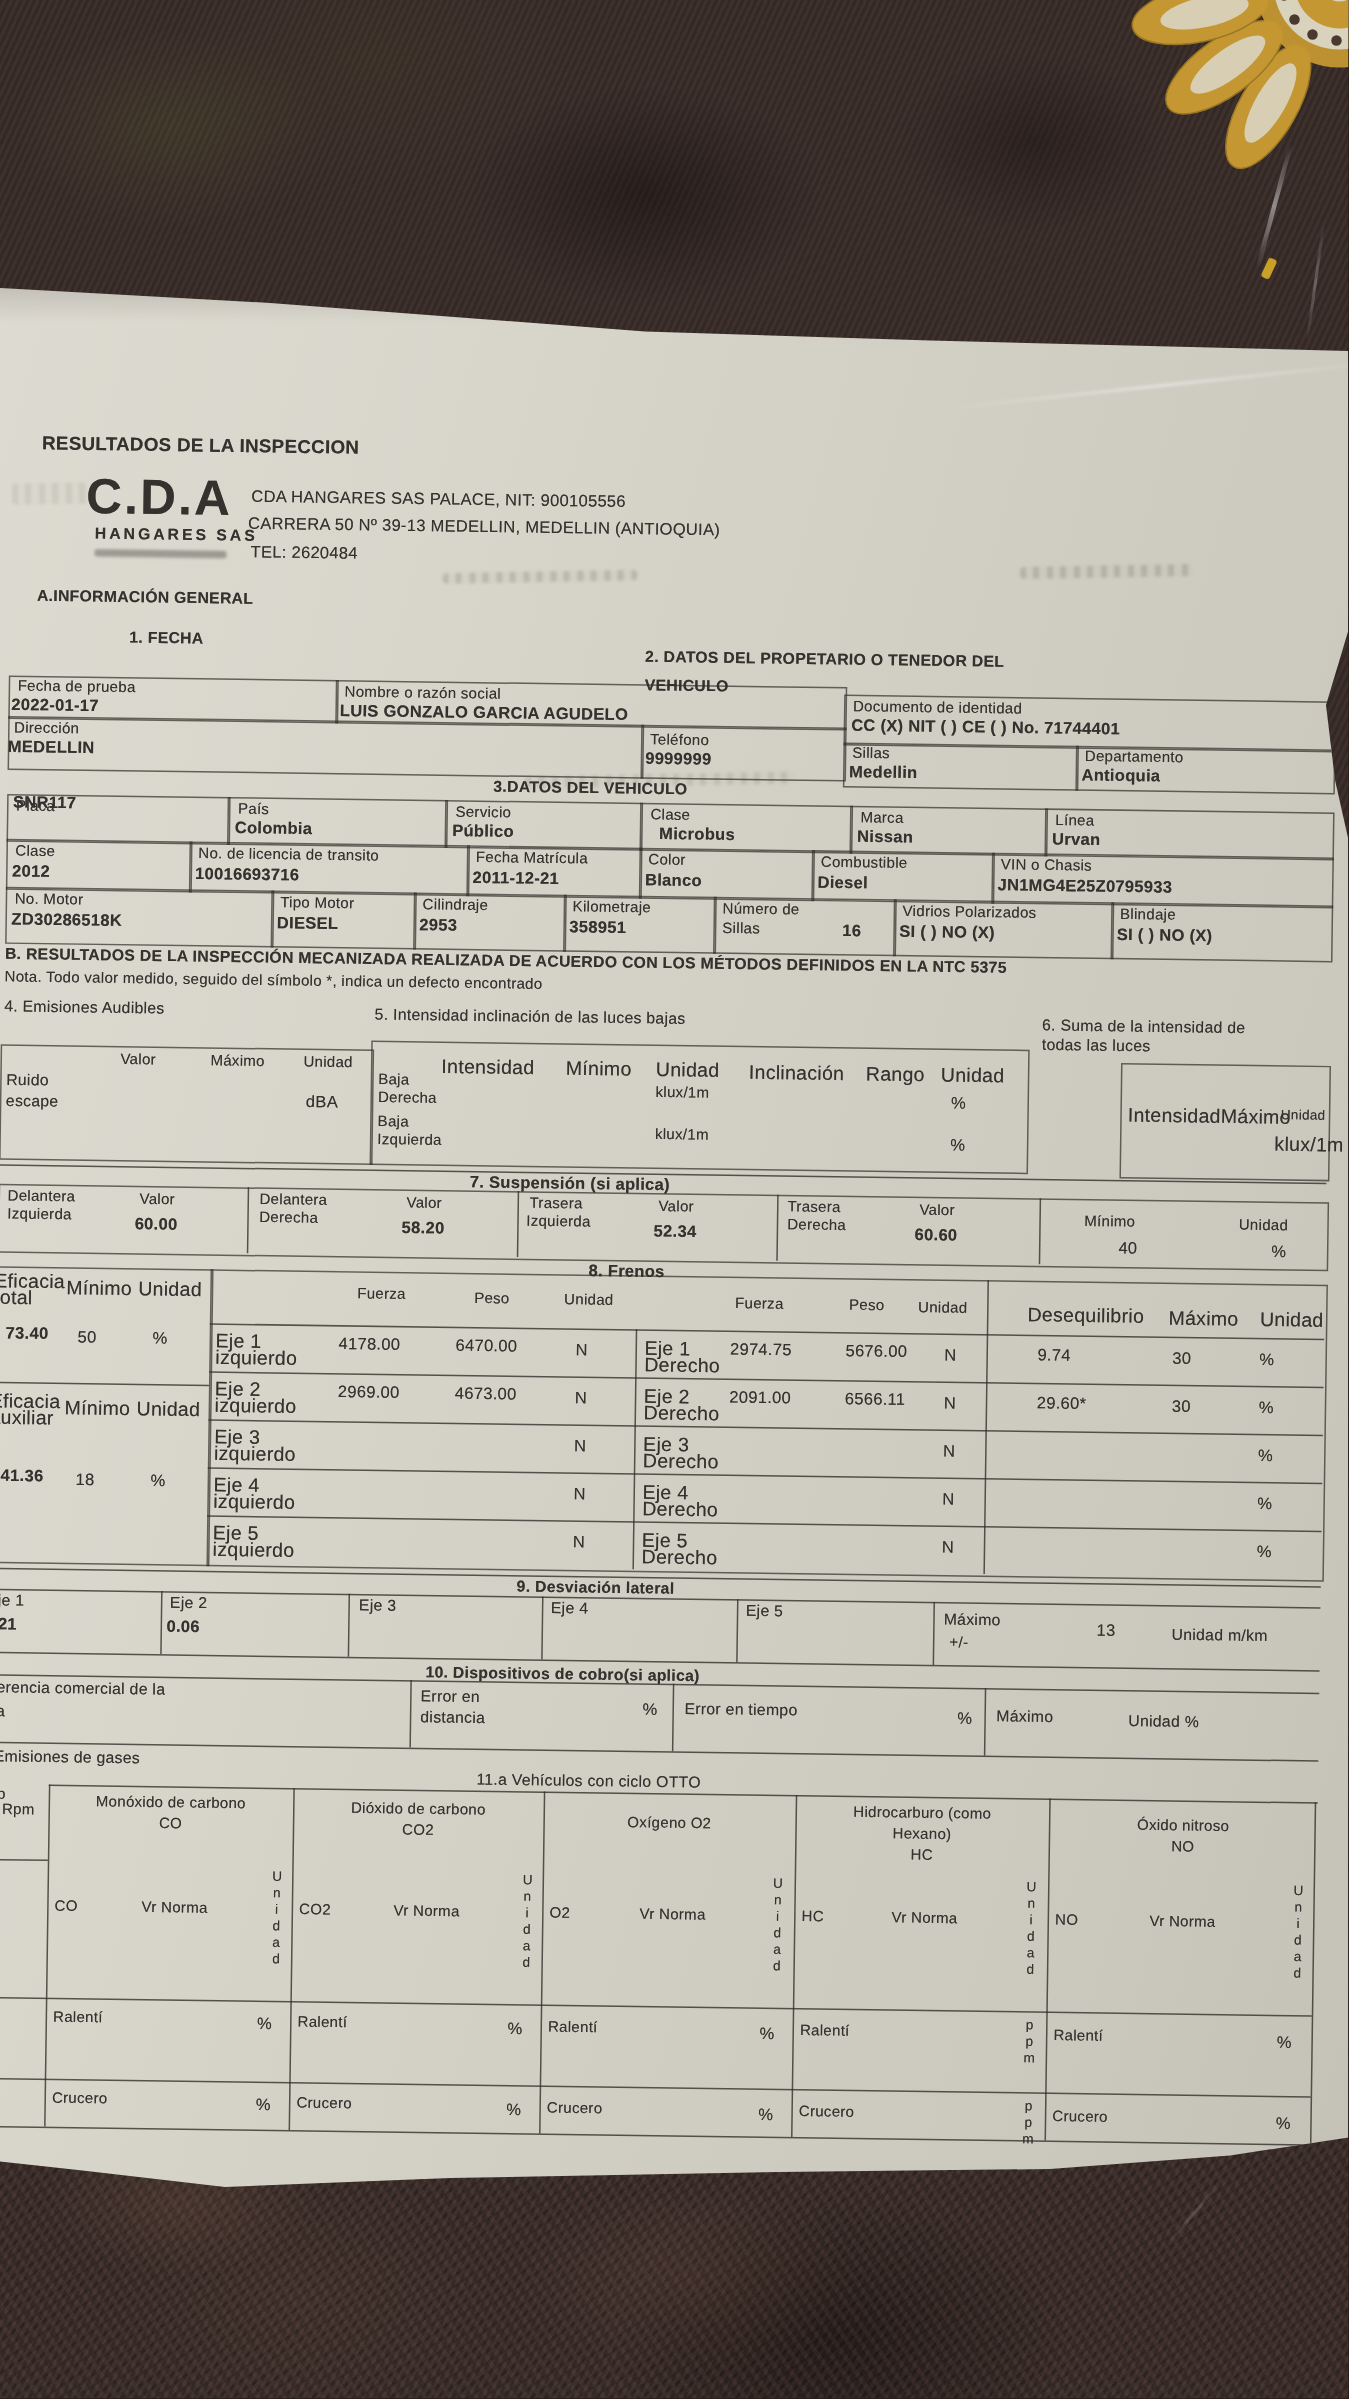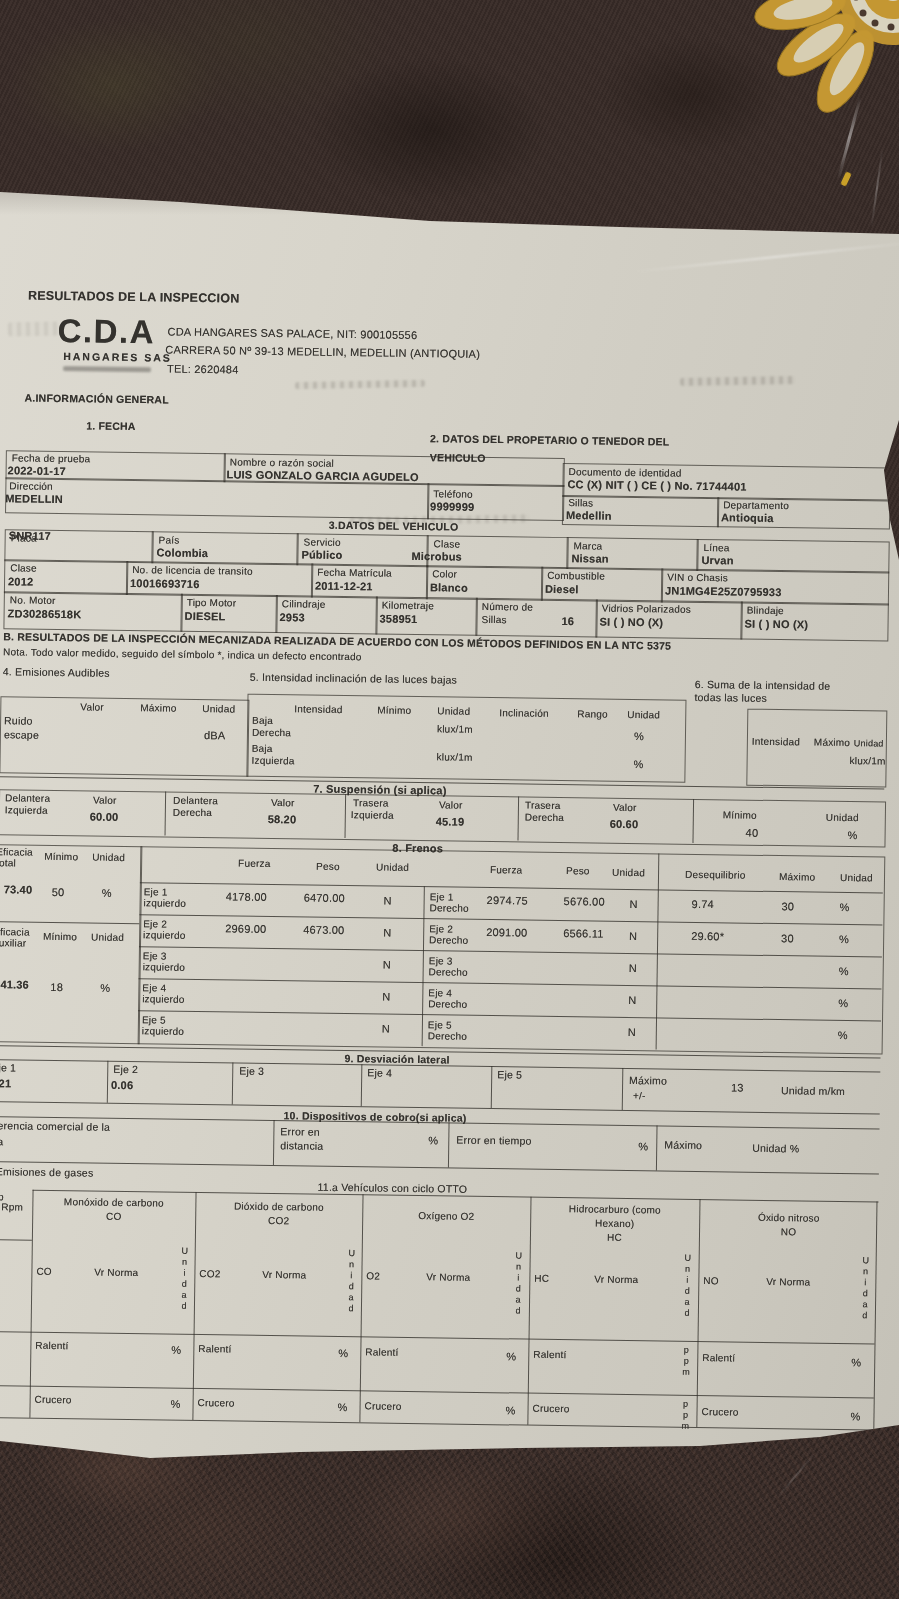--- a/index.html
+++ b/index.html
@@ -20,21 +20,21 @@
       radial-gradient(160px 90px at 460px 110px, rgba(150,105,85,.12), transparent 70%),
       repeating-linear-gradient(55deg, rgba(150,105,85,.10) 0 3px, transparent 3px 7px),
       repeating-linear-gradient(-35deg, rgba(0,0,0,.16) 0 2px, transparent 2px 6px);}
   #paper{position:absolute;left:0;top:0;width:899px;height:1599px;
     background:linear-gradient(105deg,#dedbd2 0%,#d8d5cb 30%,#d1cec4 55%,#cbc8be 80%,#c3c0b6 100%);
     clip-path:polygon(0 192px,180px 202px,430px 221px,620px 227px,899px 234px,899px 420px,884px 470px,890px 520px,899px 560px,899px 1425px,820px 1437px,700px 1446px,520px 1448px,300px 1452px,150px 1458px,55px 1447px,0 1441px);}
   #paper::before{content:"";position:absolute;left:0;top:185px;width:899px;height:30px;
     background:linear-gradient(rgba(40,32,26,.18),rgba(40,32,26,0));}
   .docrot{position:absolute;left:0;top:0;width:899px;height:1599px;transform:rotate(.8deg);transform-origin:60px 300px;}
   .t{position:absolute;white-space:nowrap;color:#34322e;letter-spacing:.2px;text-shadow:0 0 .4px rgba(60,58,54,.6);}
-  .f9{font-size:9px}.f95{font-size:10px}.f10{font-size:10px}.f105{font-size:10.5px}
+  .f9{font-size:9px}.f95{font-size:13px}.f10{font-size:10px}.f105{font-size:10.5px}
   .f11{font-size:11px}.f12{font-size:12.5px}.f33{font-size:33px;letter-spacing:1.5px}
   .b{font-weight:700}
   .ctr{text-align:center}
   .ln{position:absolute;background:rgba(48,45,40,.78)}
   .bx{position:absolute;border:1.3px solid rgba(48,45,40,.70)}
   .vtext{writing-mode:vertical-rl;text-orientation:upright;line-height:1;letter-spacing:1px}
   .smudge{position:absolute;background:repeating-linear-gradient(90deg,rgba(70,65,58,.38) 0 4px,rgba(70,65,58,.06) 4px 9px);filter:blur(1px);border-radius:3px;opacity:.5;transform:rotate(-1deg);}
   .streak{position:absolute;background:linear-gradient(rgba(255,255,255,0),rgba(255,255,255,.45),rgba(255,255,255,0));border-radius:2px;}
   .tagblur{position:absolute;background:rgba(40,38,34,.35);filter:blur(1px);border-radius:2px;}
   .crease{position:absolute;background:linear-gradient(90deg,transparent,rgba(255,255,255,.45),transparent);filter:blur(1px);}
@@ -136,21 +136,21 @@
       <span class="t f10" style="left:14px;top:533px">Placa</span>
       <span class="t f11 b" style="left:12px;top:530px">SNR117</span>
       <div class="bx" style="left:155px;top:530px;width:145px;height:30px"></div>
       <span class="t f10" style="left:162px;top:533px">País</span>
       <span class="t f11 b" style="left:160px;top:545px">Colombia</span>
       <div class="bx" style="left:300px;top:530px;width:130px;height:30px"></div>
       <span class="t f10" style="left:307px;top:533px">Servicio</span>
       <span class="t f11 b" style="left:305px;top:545px">Público</span>
       <div class="bx" style="left:430px;top:530px;width:140px;height:30px"></div>
       <span class="t f10" style="left:437px;top:533px">Clase</span>
-      <span class="t f11 b" style="left:415px;top:545px">Microbus</span>
+      <span class="t f11 b" style="left:443px;top:545px">Microbus</span>
       <div class="bx" style="left:570px;top:530px;width:130px;height:30px"></div>
       <span class="t f10" style="left:577px;top:533px">Marca</span>
       <span class="t f11 b" style="left:575px;top:545px">Nissan</span>
       <div class="bx" style="left:700px;top:530px;width:191px;height:30px"></div>
       <span class="t f10" style="left:707px;top:533px">Línea</span>
       <span class="t f11 b" style="left:705px;top:545px">Urvan</span>
 
       <div class="bx" style="left:8px;top:560px;width:122px;height:32px"></div>
       <span class="t f10" style="left:14px;top:563px">Clase</span>
       <span class="t f11 b" style="left:12px;top:576px">2012</span>
@@ -242,21 +242,21 @@
       <span class="t f10" style="left:12px;top:805px">Izquierda</span>
       <span class="t f10" style="left:100px;top:794px">Valor</span>
       <span class="t f11 b" style="left:97px;top:810px">60.00</span>
       <span class="t f10" style="left:180px;top:793px">Delantera</span>
       <span class="t f10" style="left:180px;top:805px">Derecha</span>
       <span class="t f10" style="left:278px;top:794px">Valor</span>
       <span class="t f11 b" style="left:275px;top:810px">58.20</span>
       <span class="t f10" style="left:360px;top:793px">Trasera</span>
       <span class="t f10" style="left:358px;top:805px">Izquierda</span>
       <span class="t f10" style="left:446px;top:794px">Valor</span>
-      <span class="t f11 b" style="left:443px;top:810px">45.19</span>
+      <span class="t f11 b" style="left:443px;top:810px">52.34</span>
       <span class="t f10" style="left:532px;top:793px">Trasera</span>
       <span class="t f10" style="left:532px;top:805px">Derecha</span>
       <span class="t f10" style="left:620px;top:794px">Valor</span>
       <span class="t f11 b" style="left:617px;top:810px">60.60</span>
       <span class="t f10" style="left:730px;top:800px">Mínimo</span>
       <span class="t f10" style="left:833px;top:801px">Unidad</span>
       <span class="t f11" style="left:753px;top:817px">40</span>
       <span class="t f11" style="left:855px;top:818px">%</span>
 
       <span class="t f11 b" style="left:400px;top:837px">8. Frenos</span>

